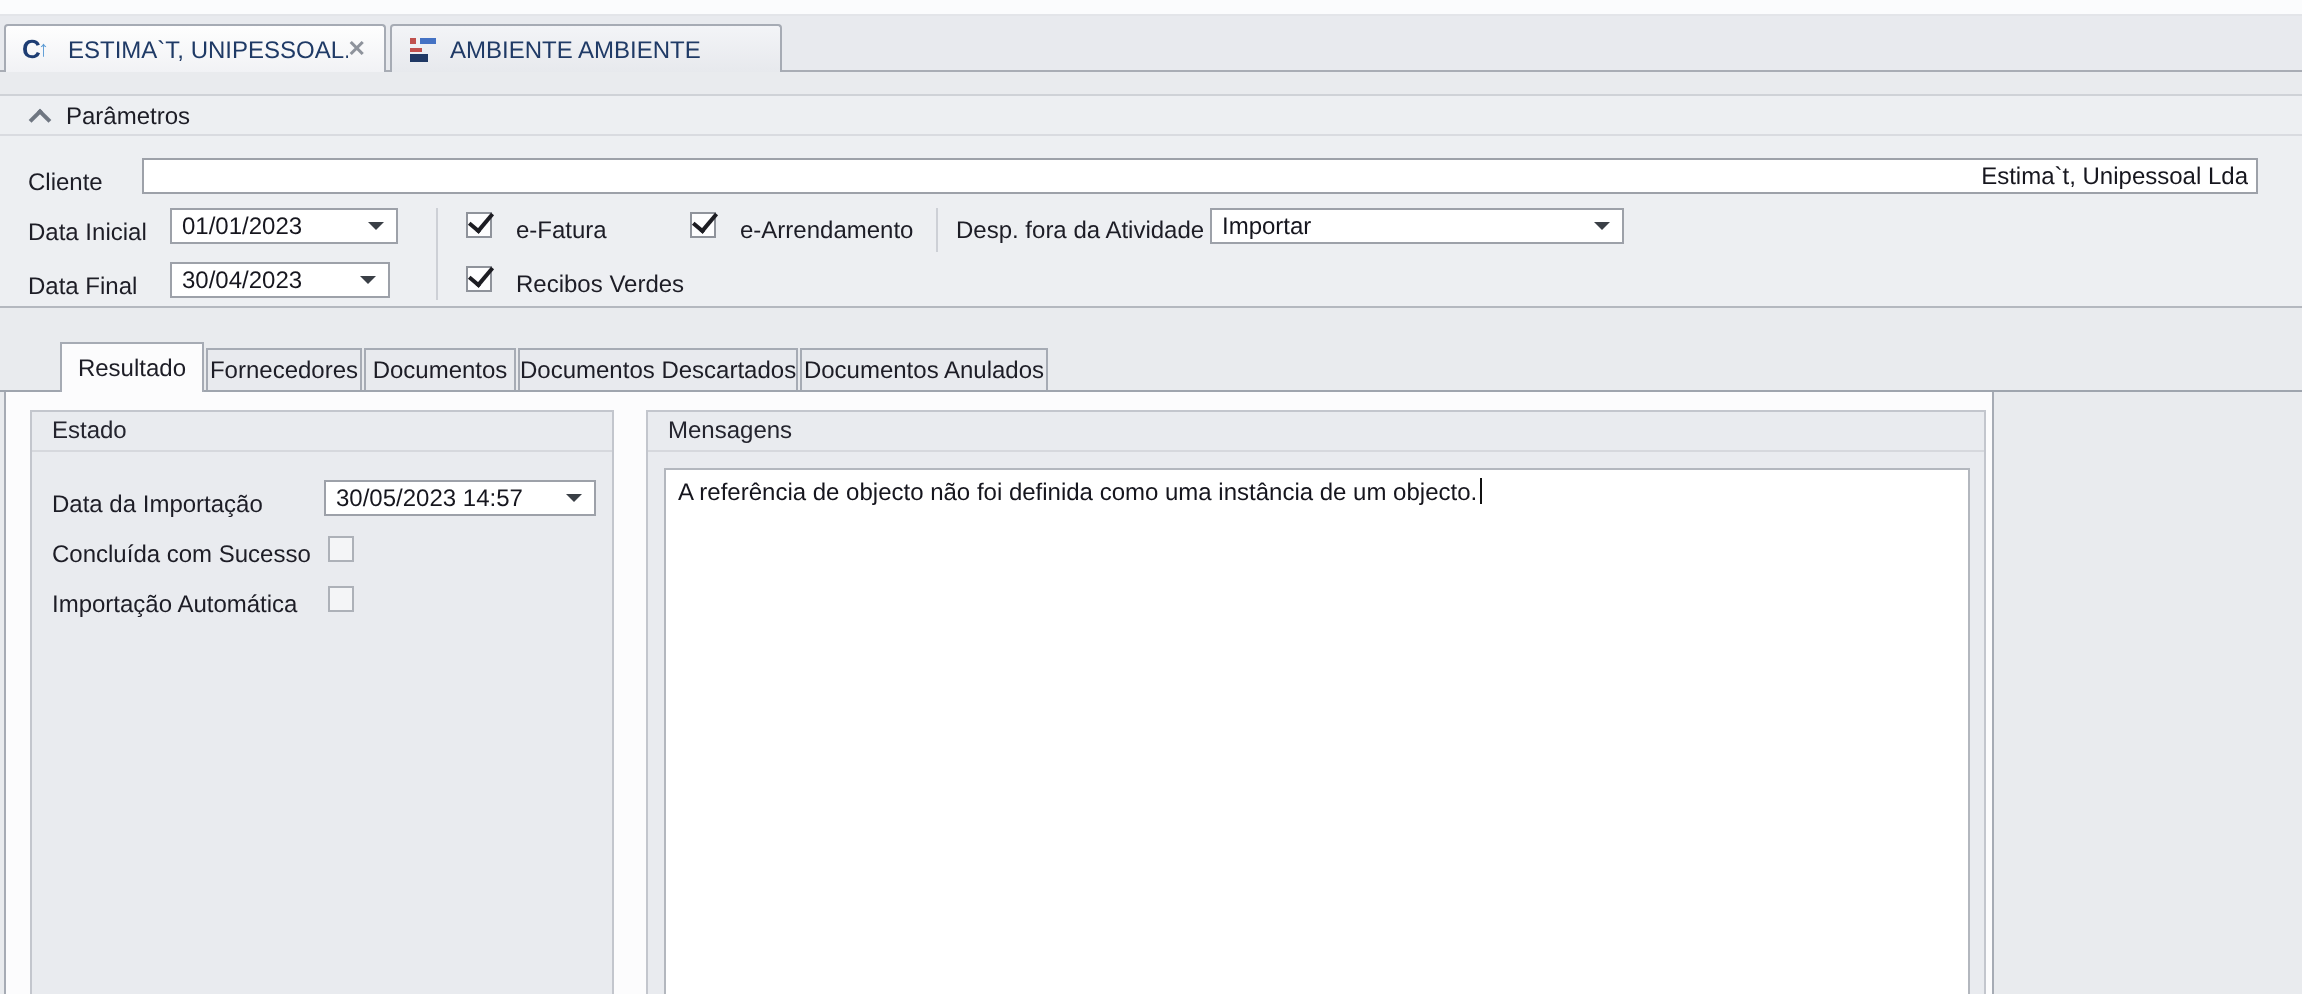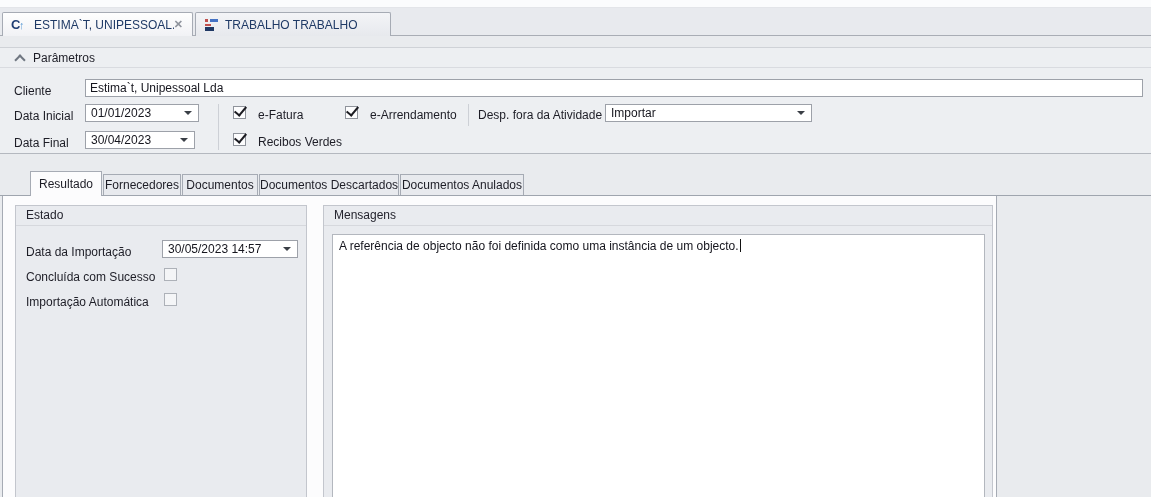--- a/index.html
+++ b/index.html
@@ -65,32 +65,32 @@
     <span class="doc-tab-label">ESTIMA`T, UNIPESSOAL...</span>
     <span class="doc-close">✕</span>
   </div>
   <div class="doc-tab inactive">
     <span class="list-icon">
       <i class="r1"></i>
         <i class="b1"></i>
         <i class="r2"></i>
         <i class="b2"></i>
     </span>
-    <span class="doc-tab-label">TRABALHO TRABALHO</span>
+    <span class="doc-tab-label">AMBIENTE AMBIENTE</span>
   </div>
 </div>
 
 <div class="params">
   <div class="params-header">
     <span class="chev"></span>
     <span class="params-title">Parâmetros</span>
   </div>
 
   <span class="lbl" style="left:14px;top:36px;">Cliente</span>
-  <input class="txt" style="left: 85px; top: 31px; width: 1058px;" value="Estima`t, Unipessoal Lda">
+  <input class="txt" style="left: 71px; top: 31px; width: 1058px; text-align: right;" value="Estima`t, Unipessoal Lda">
 
   <span class="lbl" style="left:14px;top:61px;">Data Inicial</span>
   <div class="combo" style="left:85px;top:56px;width:114px;">
     <span class="val">01/01/2023</span>
     <span class="arr"></span>
   </div>
 
   <span class="lbl" style="left:14px;top:88px;">Data Final</span>
   <div class="combo" style="left:85px;top:83px;width:110px;">
     <span class="val">30/04/2023</span>

